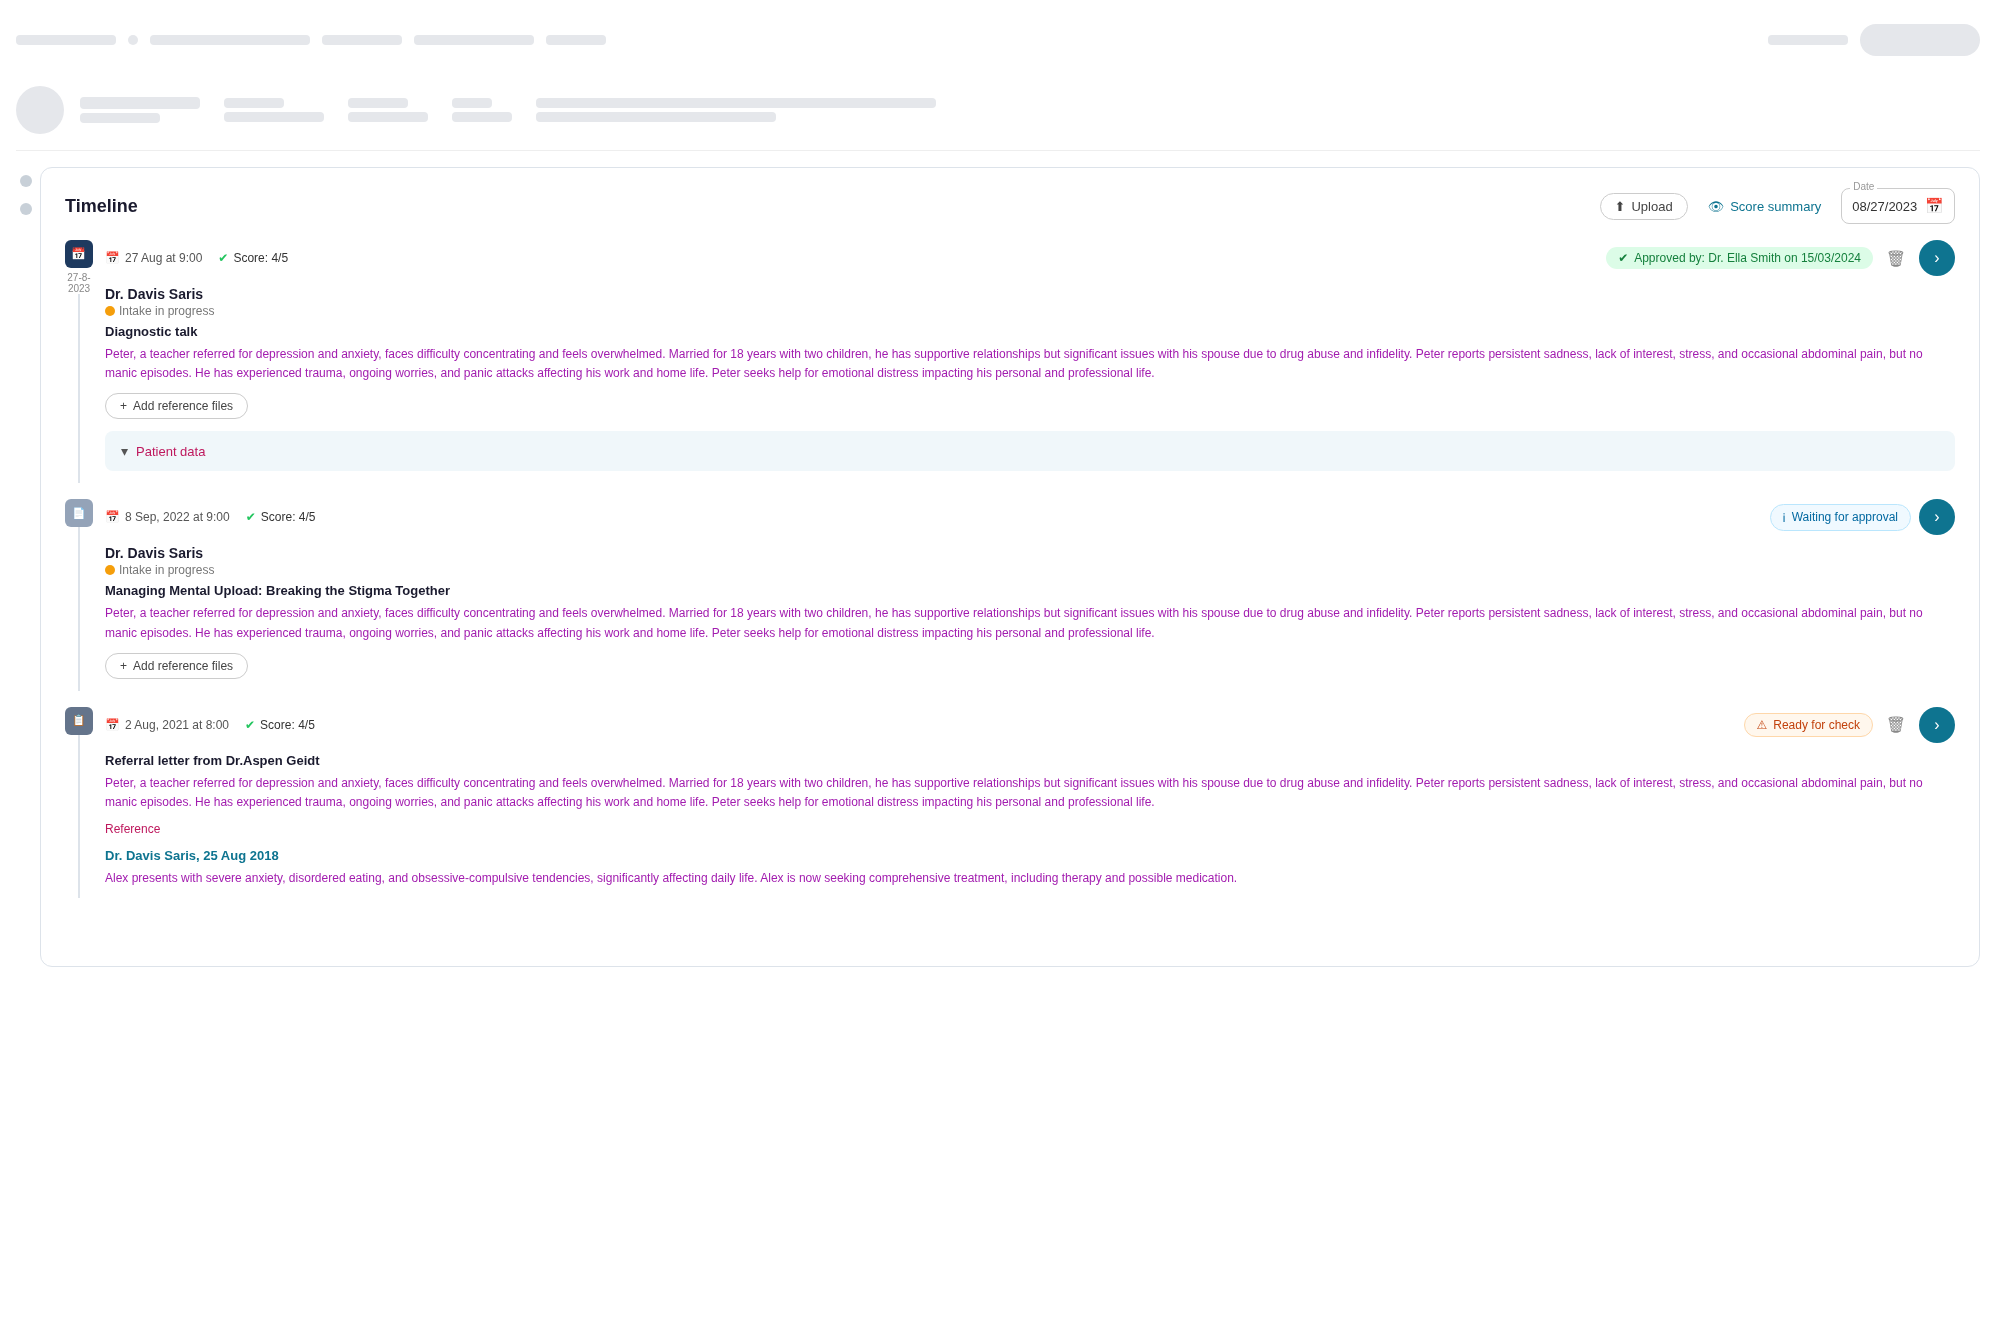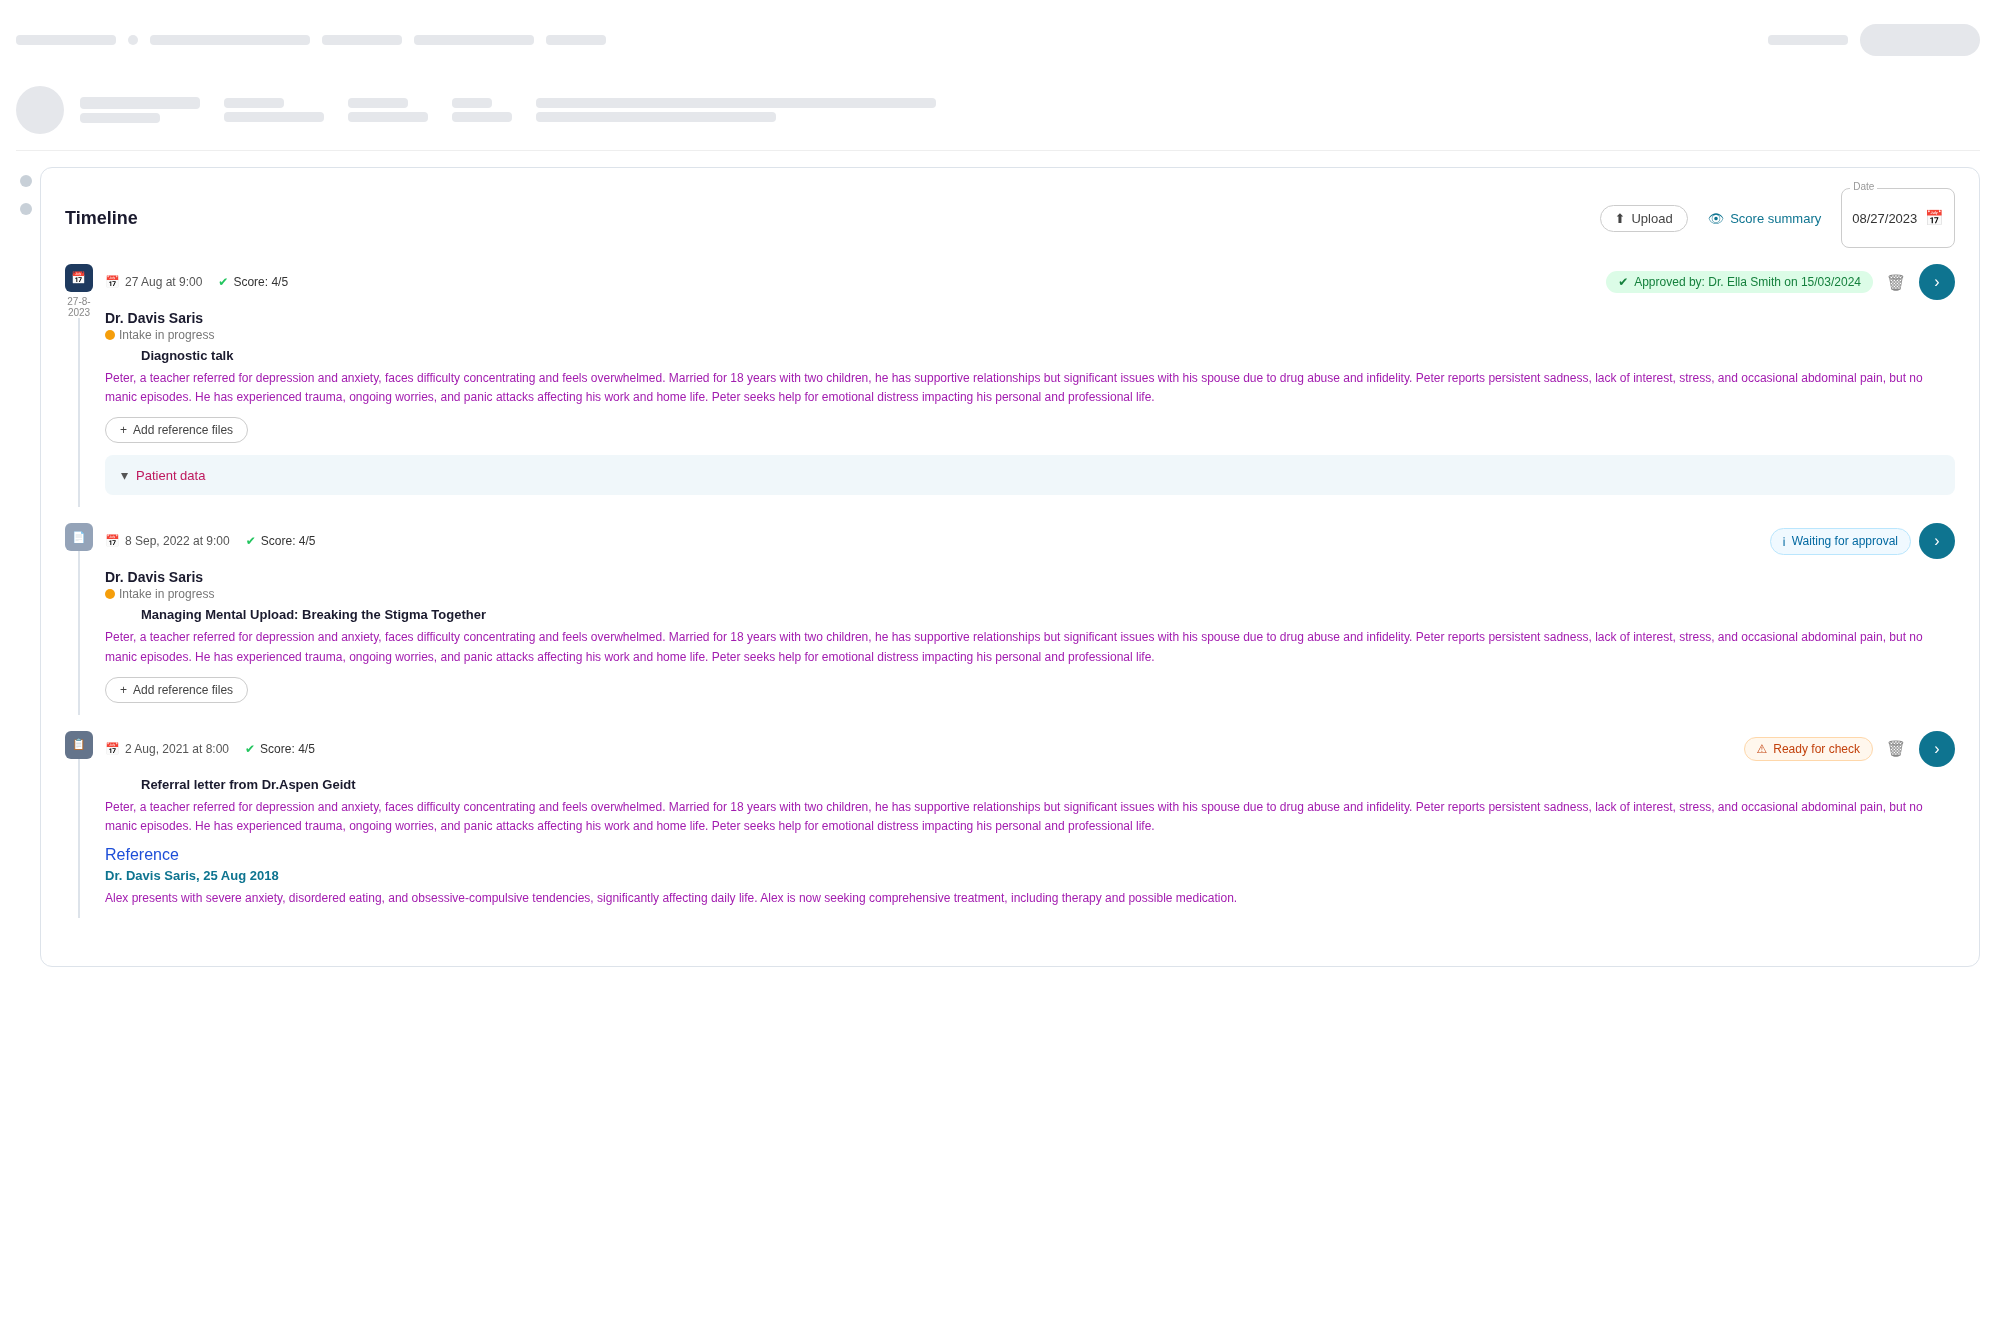--- a/index.html
+++ b/index.html
@@ -113,21 +113,21 @@
       font-size: 13px;
       cursor: pointer;
       background: none;
       border: none;
     }
     .date-field {
       display: flex;
       align-items: center;
       border: 1px solid #ccc;
       border-radius: 8px;
-      padding: 20px 10px;
+      padding: 8px 10px;
       gap: 8px;
       font-size: 13px;
       position: relative;
     }
     .date-label-small {
       font-size: 10px;
       color: #999;
       position: absolute;
       top: -8px;
       left: 8px;
@@ -233,21 +233,20 @@
       color: #777;
       display: flex;
       align-items: center;
       margin-bottom: 6px;
     }
     .entry-title {
       font-weight: 600;
       font-size: 13px;
       color: #1a1a2e;
       margin-bottom: 6px;
-      margin-left: 36px;
     }
     .entry-text {
       font-size: 12px;
       color: #a21caf;
       line-height: 1.6;
       margin-bottom: 10px;
     }
     .add-ref-btn {
       display: flex;
       align-items: center;
@@ -275,23 +274,23 @@
       font-size: 13px;
       color: #be185d;
       font-weight: 500;
     }
     .chevron-down { font-size: 14px; color: #555; }
 
     .entry-section {
       margin-top: 10px;
     }
     .reference-label {
-      font-size: 16px;
-      color: #1d4ed8;
-      margin-bottom: 4px;
+      font-size: 12px;
+      color: #be185d;
+      margin-bottom: 12px;
     }
     .reference-link {
       font-size: 13px;
       color: #0e7490;
       font-weight: 600;
       text-decoration: none;
       cursor: pointer;
       margin-bottom: 6px;
       display: block;
     }

